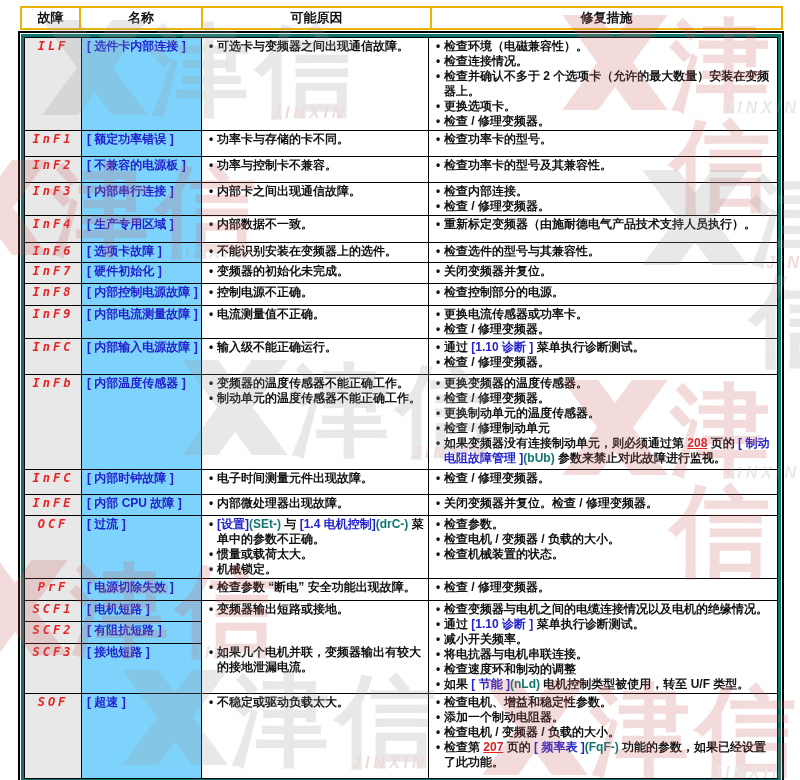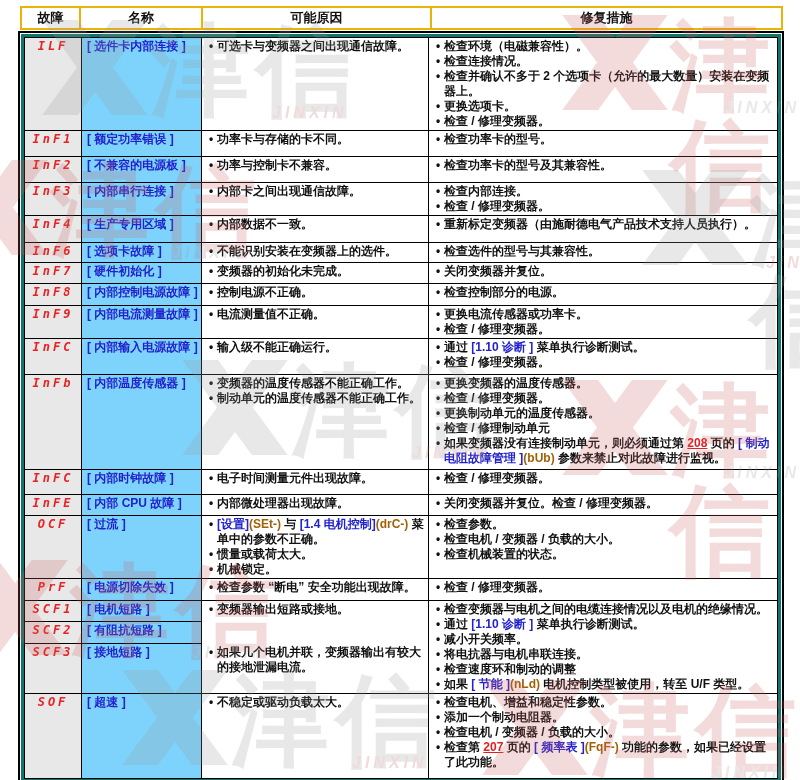--- a/index.html
+++ b/index.html
@@ -35,21 +35,21 @@
   td.fname { background:#7dd3fc; color:#2222cc; font-weight:bold; padding-left:5px; white-space:nowrap; overflow:hidden; }
   td.cause, td.fix { background:#fff; font-weight:bold; }
   .seg {
     font-family:"DejaVu Sans Mono", monospace; font-style:italic; font-weight:bold;
     color:#e82222; font-size:12px; letter-spacing:3px; white-space:nowrap;
   }
   .bullet { display:flex; align-items:flex-start; }
   .bullet .marker { flex:0 0 12px; text-align:center; font-weight:bold; }
   .bullet .btext { flex:1 1 auto; }
   .run-b { color:#2222cc;margin-top:21px; }
-  .run-r { color:#a16207; }
+  .run-r { color:#0f766e; }
   .run-rl { color:#e02020; text-decoration:underline; cursor:pointer; }
 </style>
 </head>
 <body>
 
 <div class="page">
   <div class="wm-layer" id="wm-layer">
       <div class="wm-unit wm-g" style="left: 40px; top: 20px;">
         <svg width="110" height="95" viewBox="0 0 100 90">
           <polygon points="0,0 34,0 100,90 66,90" fill="#9a9a9a"></polygon>

